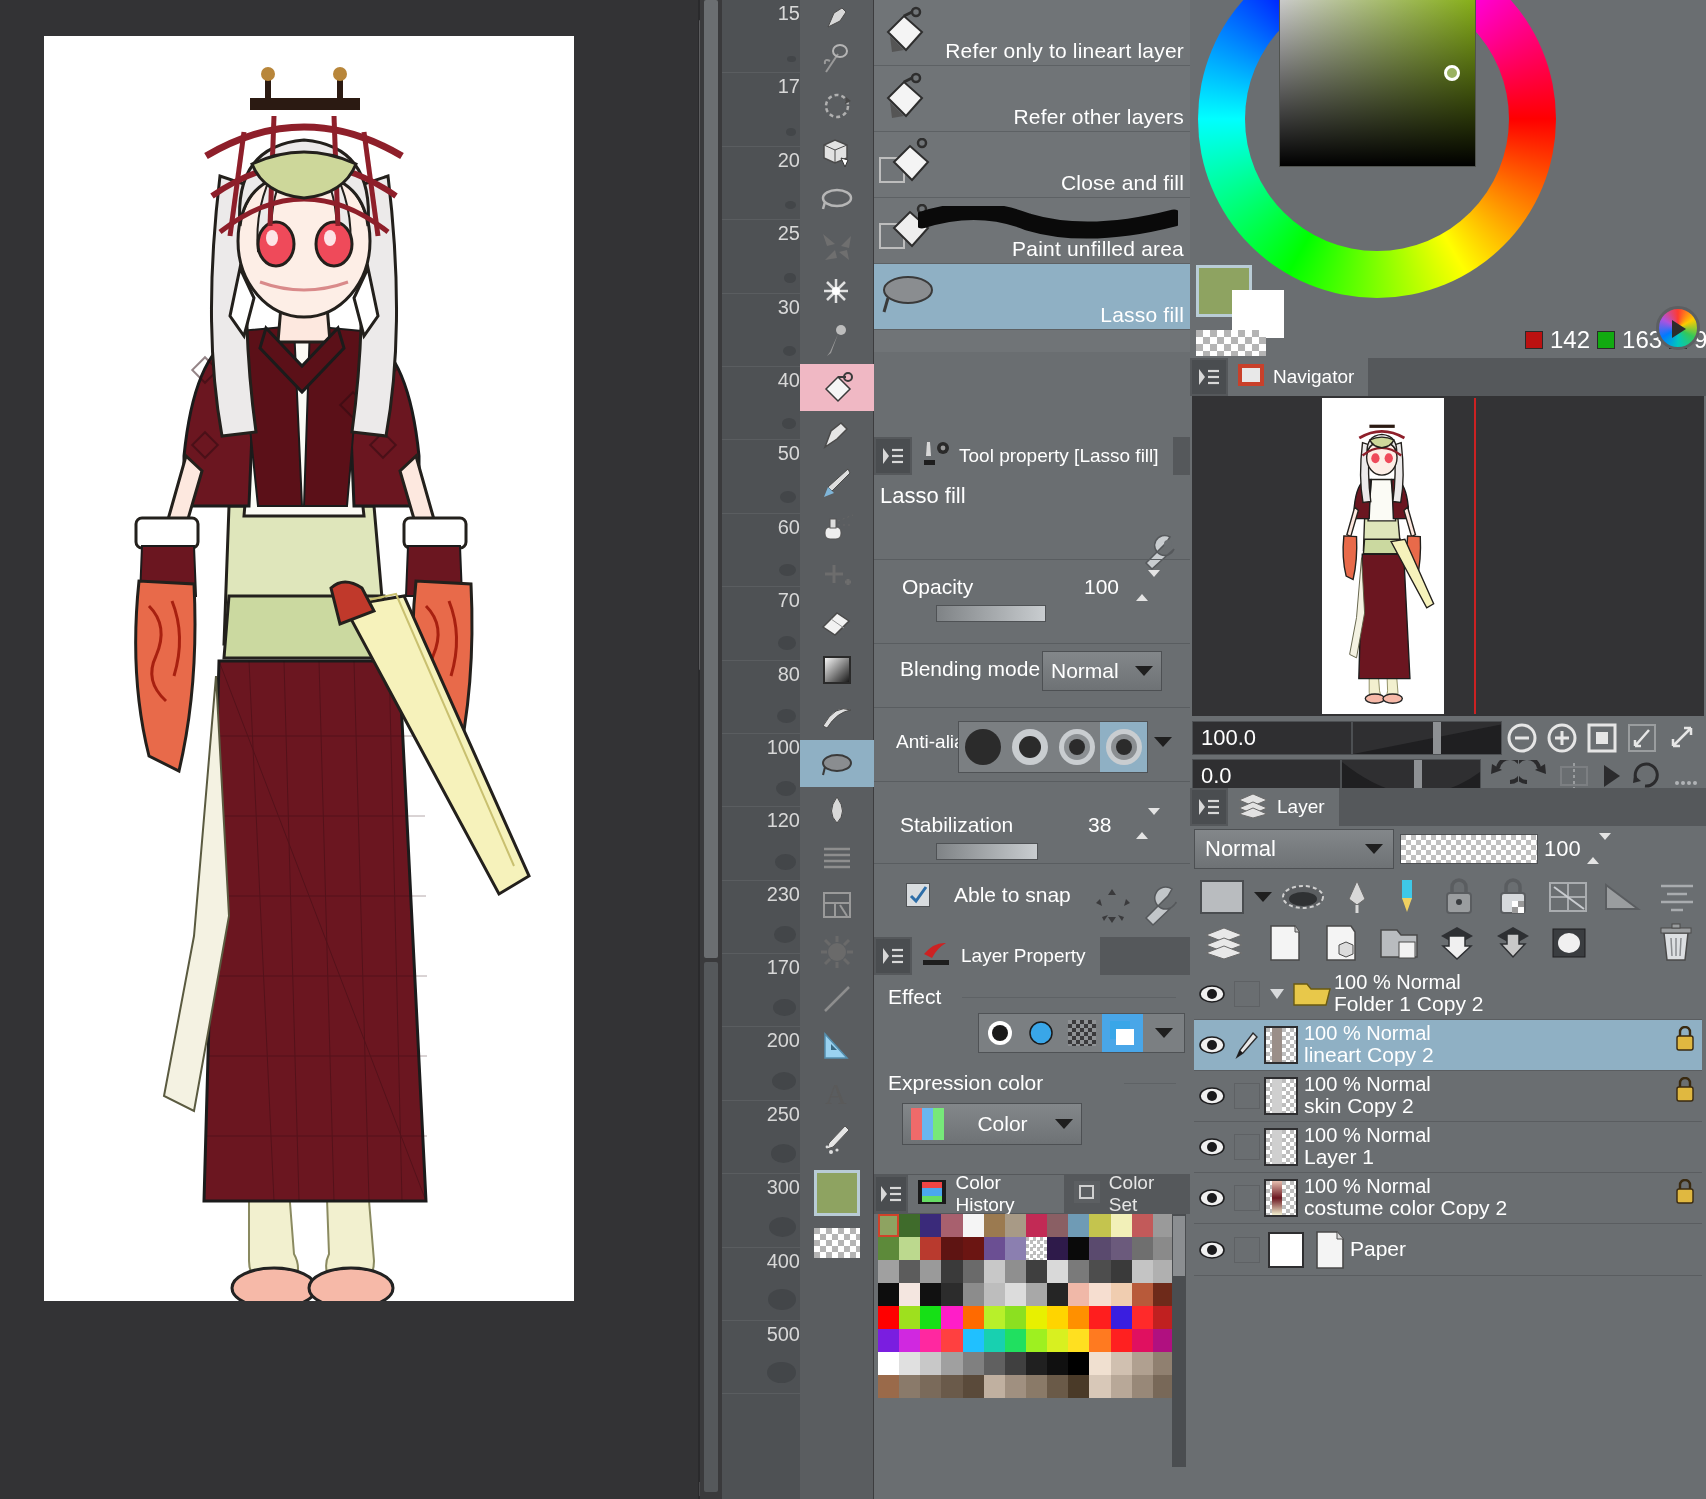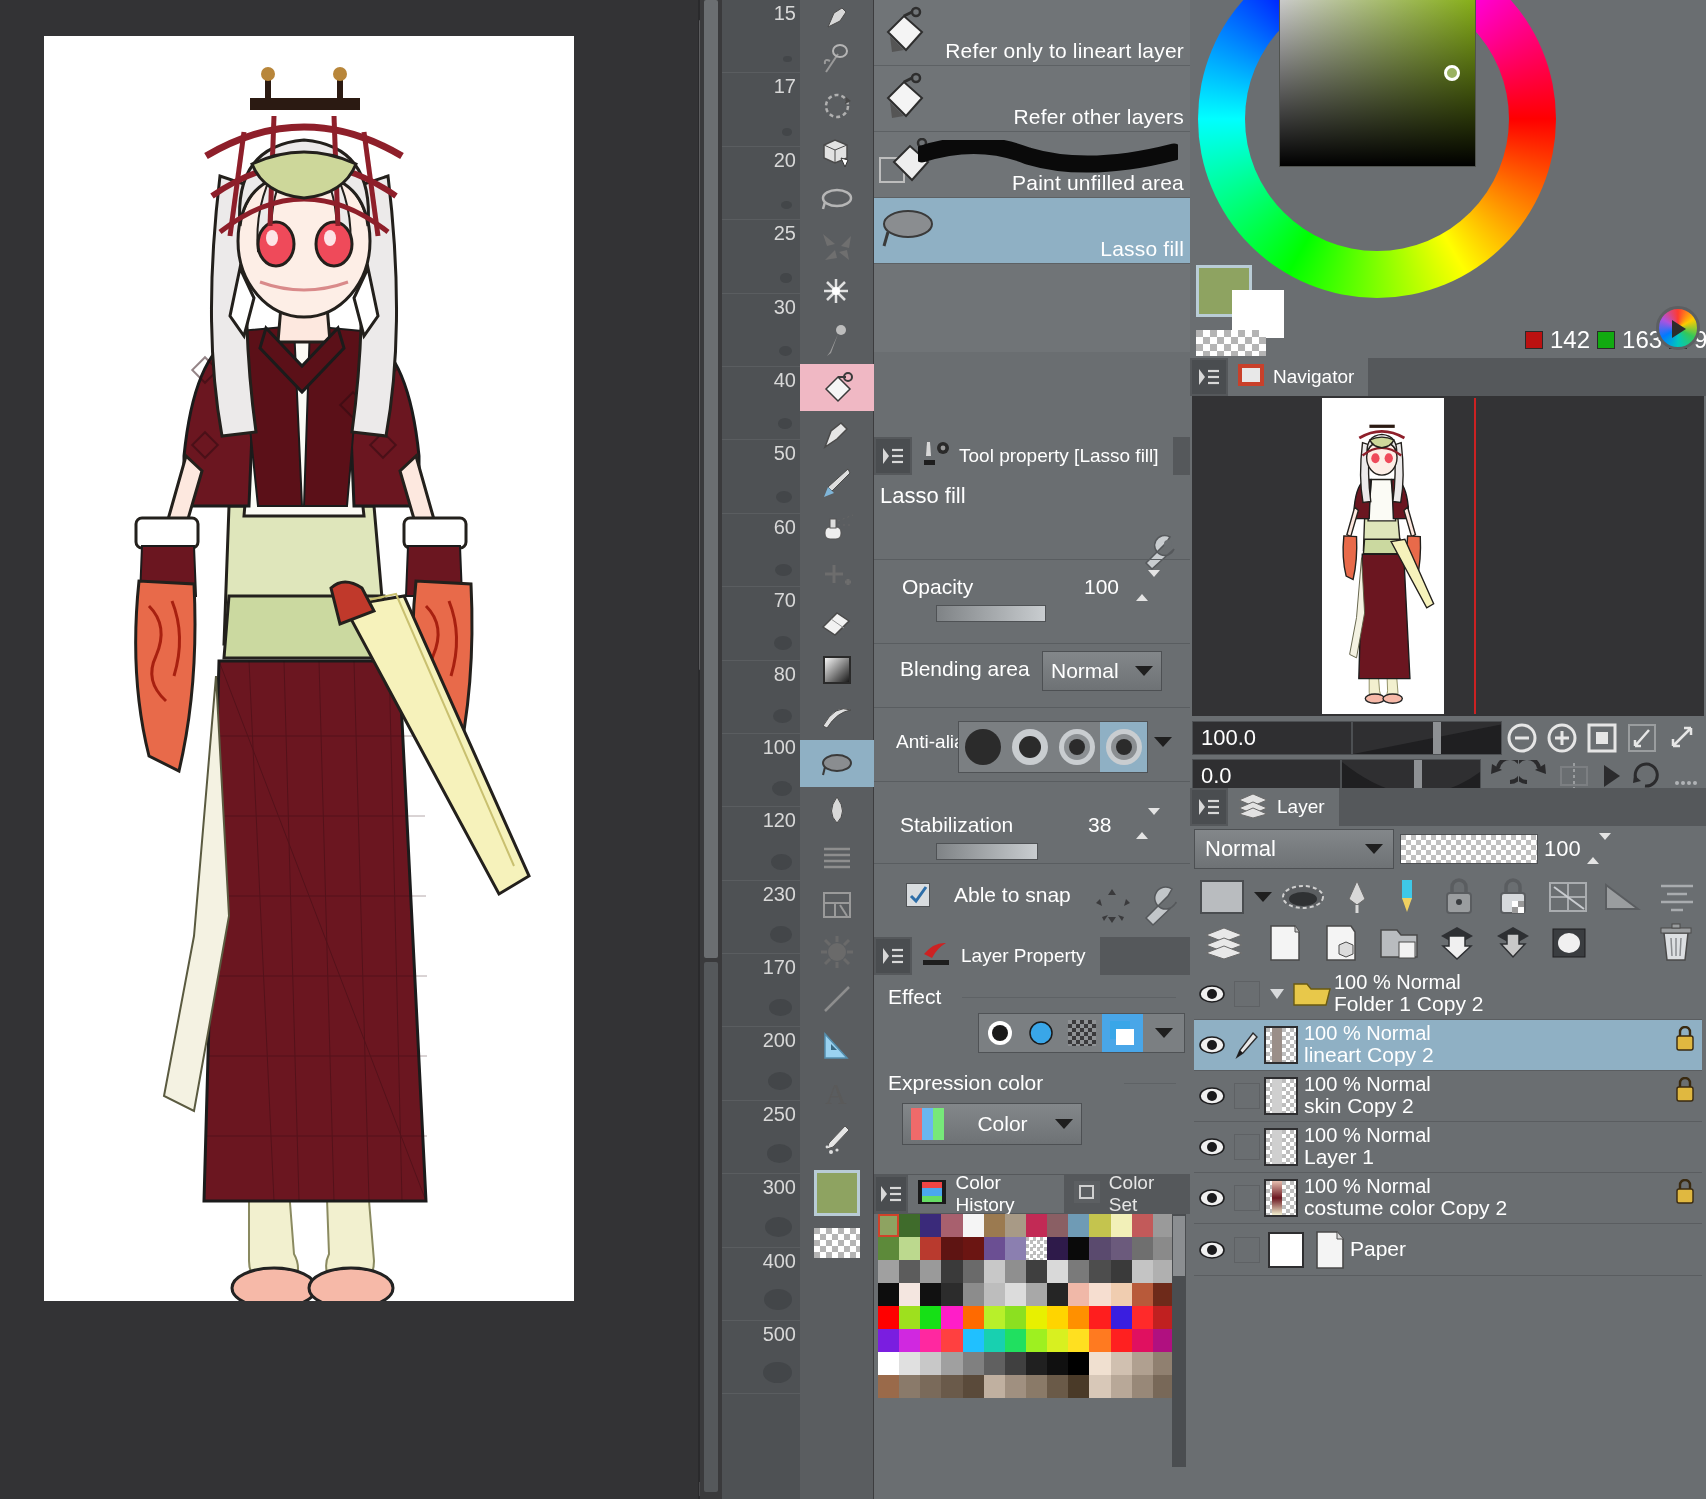--- a/index.html
+++ b/index.html
@@ -37,21 +37,21 @@
   }
   .hsplit {
     position: absolute; left: 716px; top: 0; width: 6px; height: 1499px;
     background: #3a3a3c;
   }
 
   
   #brush-strip {
     position: absolute; left: 722px; top: 0; width: 94px; height: 1499px;
     background: #4e5154;
-    border-right: 6px solid #ef4444;
+    border-right: 2px solid #ef4444;
   }
   #brush-strip .bs-cell {
     position: relative; height: 73.4px;
     border-bottom: 1px solid #5a5d60;
     display: flex; align-items: flex-start; justify-content: flex-end;
     padding: 2px 14px 0 0;
     font-size: 20px; color: #d8d8d8;
   }
   #brush-strip .dot {
     position: absolute; right: 18px; bottom: 10px;
@@ -720,20 +720,28 @@
             <path d="M10 26 L26 10 L44 26 L28 44 Z" fill="#f4f4f4" stroke="#2e2e2e" stroke-width="2"></path>
             <path d="M26 10 L34 6" stroke="#2e2e2e" stroke-width="3"></path>
             <circle cx="38" cy="6" r="4" fill="none" stroke="#2e2e2e" stroke-width="2.5"></circle>
             <path d="M12 30 L26 44 L14 46 Z" fill="#555"></path>
           </svg></span>
         <span class="st-label">Refer other layers</span>
       </div>
       <div class="st-row">
         <span class="st-ico"><svg width="58" height="52" viewBox="0 0 58 52">
             <rect x="2" y="20" width="24" height="24" fill="none" stroke="#bdbdbd" stroke-width="2"></rect>
+            <path d="M16 24 L32 8 L50 24 L34 42 Z" fill="#f4f4f4" stroke="#2e2e2e" stroke-width="2"></path>
+            <circle cx="44" cy="5" r="4" fill="none" stroke="#2e2e2e" stroke-width="2.5"></circle>
+          </svg></span>
+        <span class="st-label">Close and fill</span>
+      </div>
+      <div class="st-row">
+        <span class="st-ico"><svg width="58" height="52" viewBox="0 0 58 52">
+            <rect x="2" y="20" width="24" height="24" fill="none" stroke="#bdbdbd" stroke-width="2"></rect>
             <path d="M16 24 L32 8 L50 24 L34 42 Z" fill="#eeeeee" stroke="#2e2e2e" stroke-width="2"></path>
             <circle cx="44" cy="5" r="4" fill="none" stroke="#2e2e2e" stroke-width="2.5"></circle>
           </svg></span>
         <span style="position: absolute; left: 44px; top: 8px;"><svg width="260" height="34" viewBox="0 0 260 34">
             <path d="M4 14 Q60 -4 110 16 Q170 34 256 12" stroke="#0a0a0a" stroke-width="17" fill="none" stroke-linecap="round"></path>
           </svg></span>
         <span class="st-label">Paint unfilled area</span>
       </div>
       <div class="st-row sel">
         <span class="st-ico"><svg width="60" height="44" viewBox="0 0 60 44">
@@ -783,21 +791,21 @@
         <span class="tp-label" style="position:absolute;left:28px;top:4px;">Opacity</span>
         <span class="tp-num" style="position:absolute;left:210px;top:4px;">100</span>
         <span class="spinner" style="position:absolute;left:262px;top:6px;">
           <span class="up"></span><span class="dn"></span>
         </span>
         <div class="slider-track" style="position:absolute;left:62px;top:34px;width:110px;"></div>
       </div>
       <div class="tp-sep" style="top:168px;"></div>
 
       <div class="tp-row" style="top:176px;height:50px;">
-        <span class="tp-label" style="position:absolute;left:26px;top:6px;">Blending area</span>
+        <span class="tp-label" style="position:absolute;left:26px;top:6px;">Blending mode</span>
         <div class="combo" style="position:absolute;left:168px;top:0px;width:120px;height:40px;">
           <span>Normal</span>
           <span class="caret"></span>
         </div>
       </div>
       <div class="tp-sep" style="top:232px;"></div>
 
       <div class="tp-row" style="top:244px;height:58px;">
         <span class="tp-label" style="position:absolute;left:22px;top:12px;font-size:19px;">Anti-alia</span>
         <div class="aa-group" style="position:absolute;left:84px;top:2px;">

